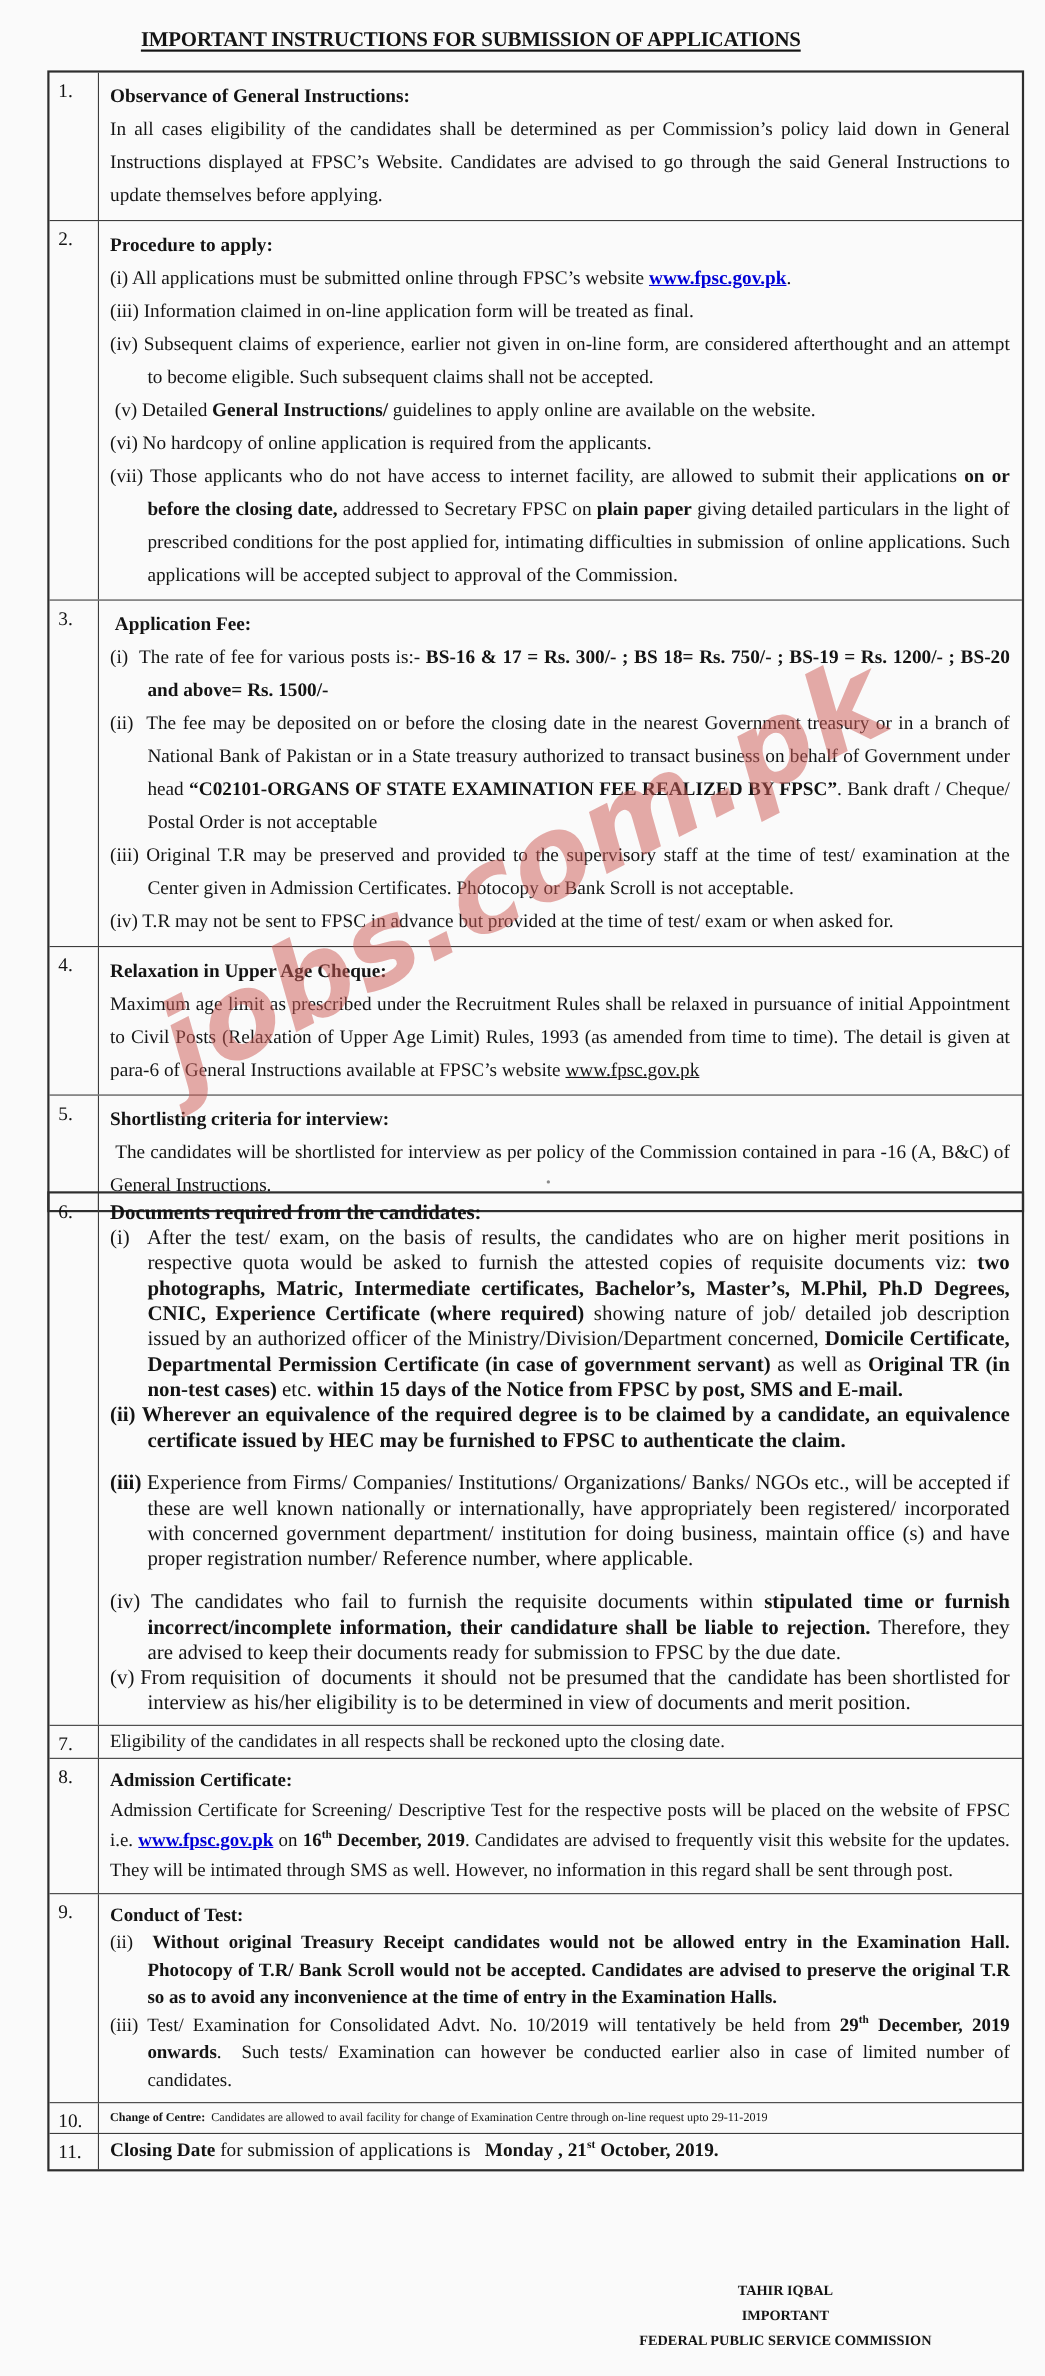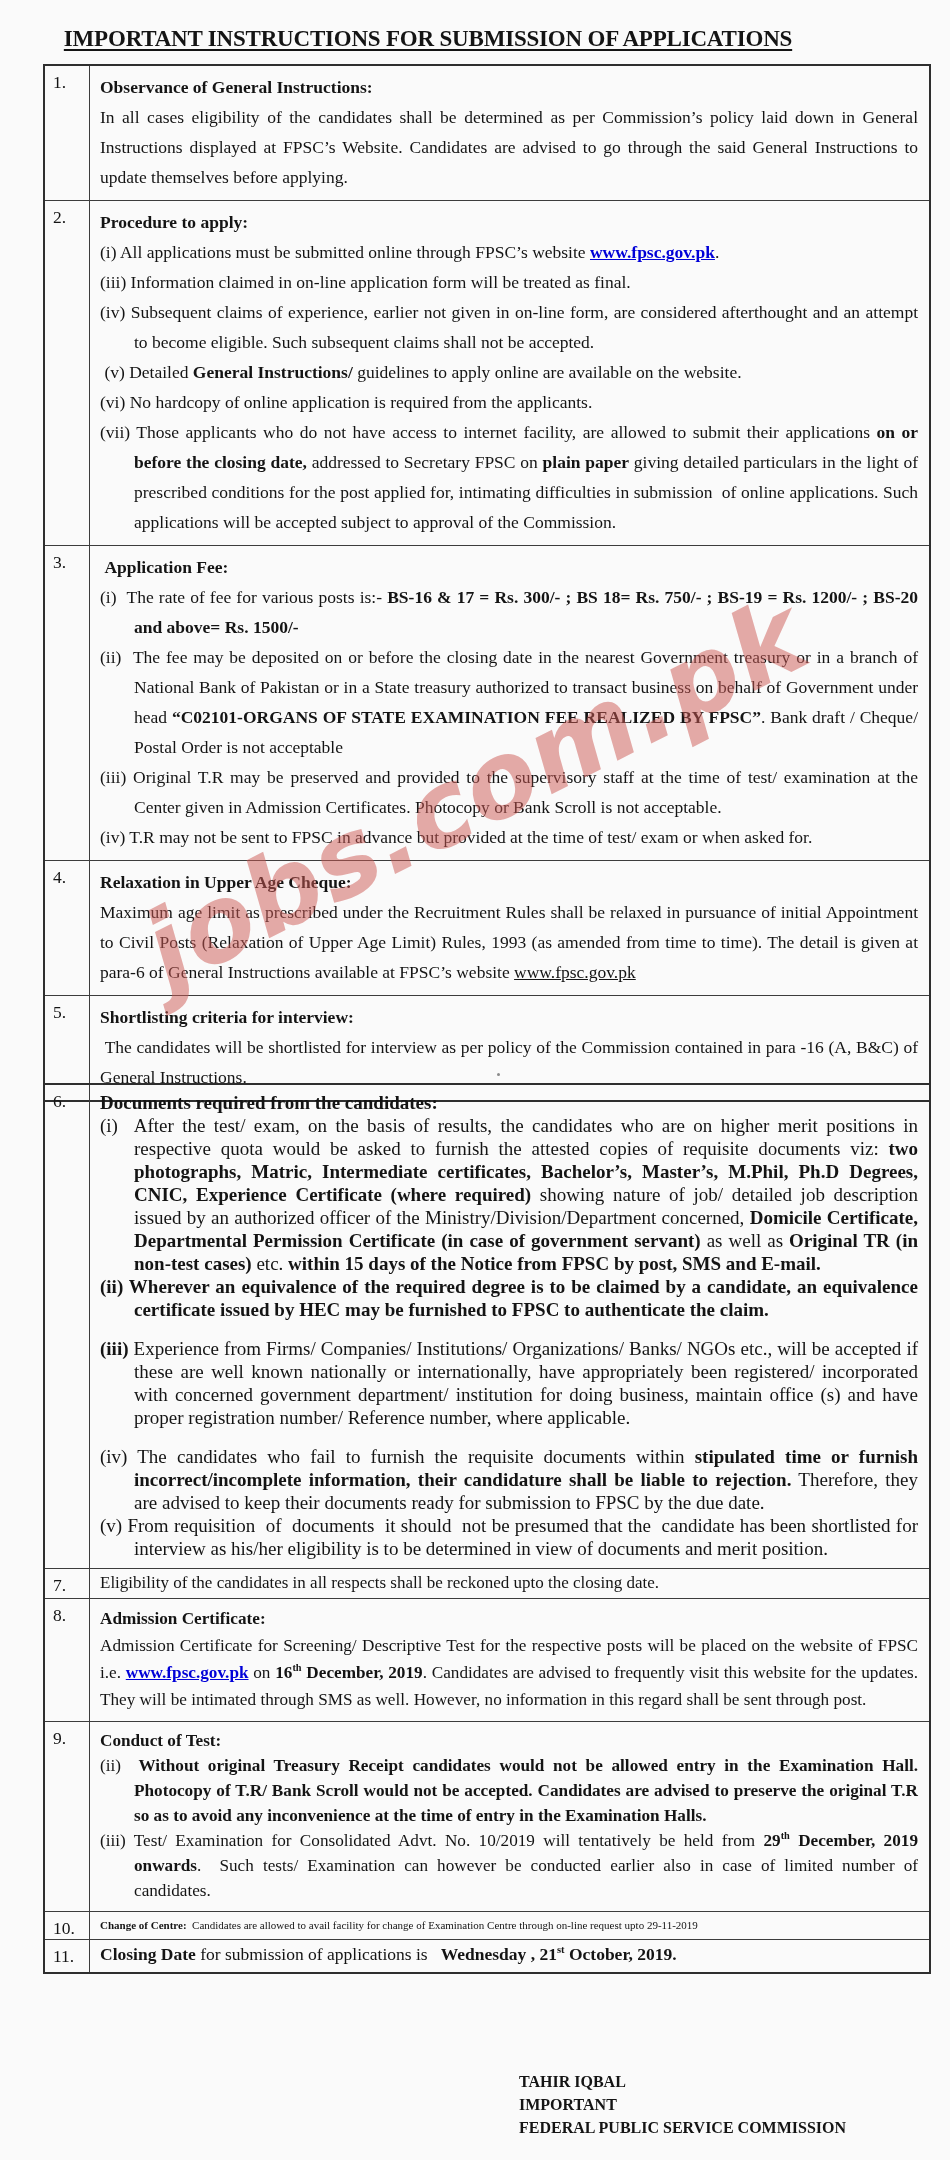--- a/index.html
+++ b/index.html
@@ -6,21 +6,21 @@
   html,body { width:950px; height:2160px; }
   body {
     position:relative;
     background:#fafafa;
     font-family:"Liberation Serif", serif;
     color:#141414;
     overflow:hidden;
   }
   .title {
     position:absolute; top:26px; left:0; width:856px;
-    text-align:center; font-weight:bold; font-size:23px;
+    text-align:center; font-weight:bold; font-size:19px;
     letter-spacing:-0.2px;
   }
   .title span {
     text-decoration:underline;
     text-decoration-thickness:2px;
     text-underline-offset:3px;
   }
   .tbl {
     position:absolute; left:43px; width:888px;
     border:2px solid #2e2e2e;
@@ -60,22 +60,22 @@
     pointer-events:none;
     z-index:5;
     white-space:nowrap;
   }
   .stray-dot {
     position:absolute; left:497px; top:1073px;
     width:3px; height:3px; background:#8a8a8a; border-radius:50%;
   }
   .footer {
     position:absolute; top:2070px; left:519px; width:390px;
-    font-weight:bold;
-    font-size:16px; line-height:23px;
+    text-align:center; font-weight:bold;
+    font-size:13px; line-height:23px;
   }
 </style>
 </head>
 <body>
 
 <div class="title">
   <span>IMPORTANT INSTRUCTIONS FOR SUBMISSION OF APPLICATIONS</span>
 </div>
 
 <div class="tbl tbl-1">
@@ -161,21 +161,21 @@
     </div>
     <div class="row small">
       <div class="num">10.</div>
       <div class="body">
         <div class="para p"><span class="seg-bu">Change of Centre:</span><span class="seg-r"> &nbsp;Candidates are allowed to avail facility for change of Examination Centre through on-line request upto 29-11-2019</span></div>
       </div>
     </div>
     <div class="row lh1 big">
       <div class="num">11.</div>
       <div class="body">
-        <div class="para p"><span class="seg-bu">Closing Date</span><span class="seg-r"> for submission of applications is &nbsp;&nbsp;</span><span class="seg-bu">Wednesday , 21</span><sup class="seg-bu">st</sup><span class="seg-bu"> October, 2019.</span></div>
+        <div class="para p"><span class="seg-bu">Closing Date</span><span class="seg-r"> for submission of applications is &nbsp;&nbsp;</span><span class="seg-bu">Monday , 21</span><sup class="seg-bu">st</sup><span class="seg-bu"> October, 2019.</span></div>
       </div>
     </div>
   </div>
 
 <div class="watermark" style="color: rgb(205, 90, 85);">jobs.com.pk</div>
 
 <div class="footer">
   <div>TAHIR IQBAL</div>
   <div>IMPORTANT</div>
   <div>FEDERAL PUBLIC SERVICE COMMISSION</div>

